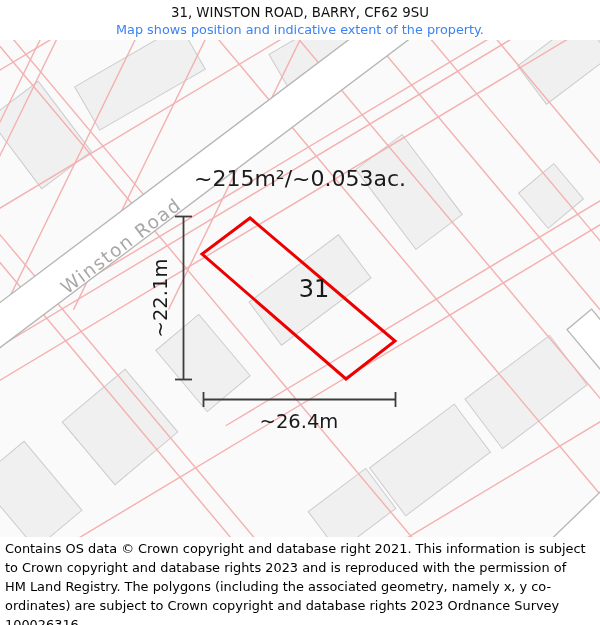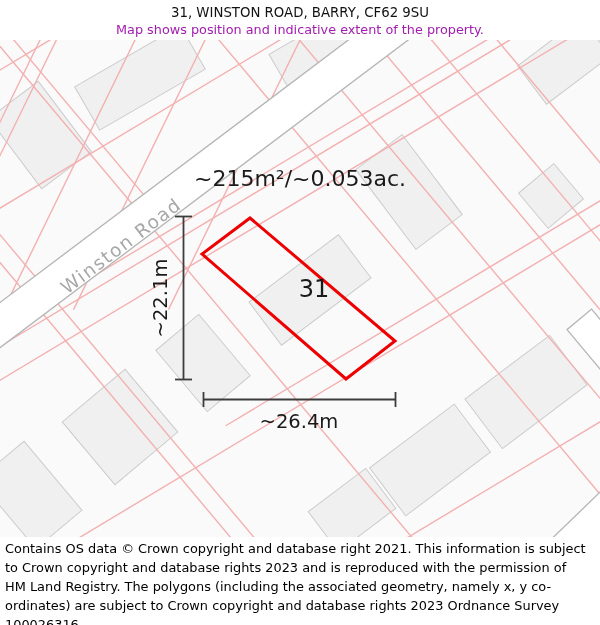--- a/index.html
+++ b/index.html
@@ -1,20 +1,20 @@
 <!DOCTYPE html>
 <html><head>
 <meta charset="utf-8">
 <style>
   html,body{margin:0;padding:0;background:#fff;}
   .page{position:relative;width:600px;height:625px;background:#fff;overflow:hidden;
         font-family:"DejaVu Sans","Liberation Sans",sans-serif;color:#000;}
   .hdr{position:absolute;top:0;left:0;width:600px;height:40px;text-align:center;background:#fff;}
   .hdr .title{font-size:13.3px;margin-top:5px;color:#111;}
-  .hdr .subtitle{font-size:12.8px;margin-top:2px;color:#a21caf;}
+  .hdr .subtitle{font-size:12.8px;margin-top:2px;color:#3b82f6;}
   .mapwrap{position:absolute;top:40px;left:0;width:600px;height:497px;}
   svg{display:block;}
   .building{fill:#f0f0f0;stroke:#cccccc;stroke-width:1;}
   .parcel{stroke:#f4b0b0;stroke-width:1.4;fill:none;}
   .roadband{fill:#ffffff;stroke:#b5b5b5;stroke-width:1.3;}
   .plot{fill:none;stroke-width:3;stroke-linejoin:miter;}
   .dim{stroke:#3c3c3c;stroke-width:1.8;}
   .maplabel{fill:#1a1a1a;}
   .roadlabel{fill:#a8a8a8;letter-spacing:1.5px;}
   .ftr{position:absolute;top:538px;left:0;width:600px;height:87px;background:#fff;}

